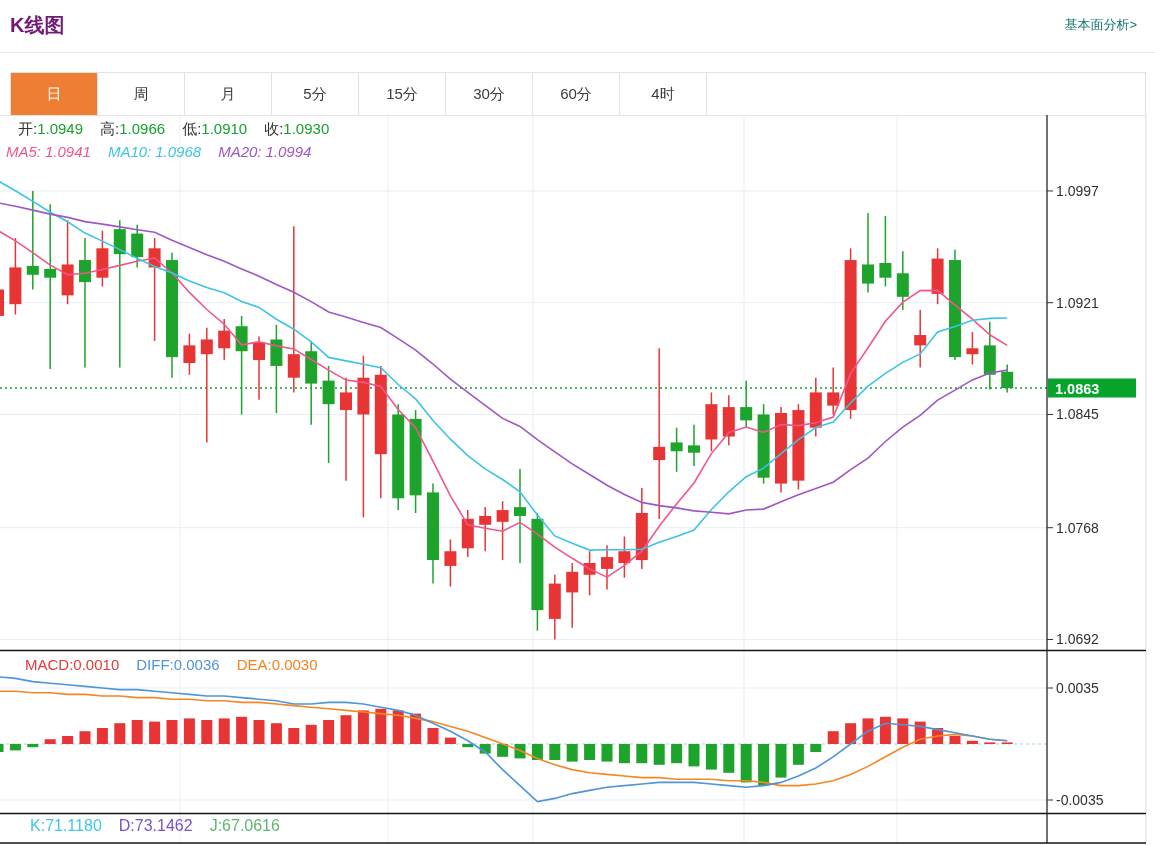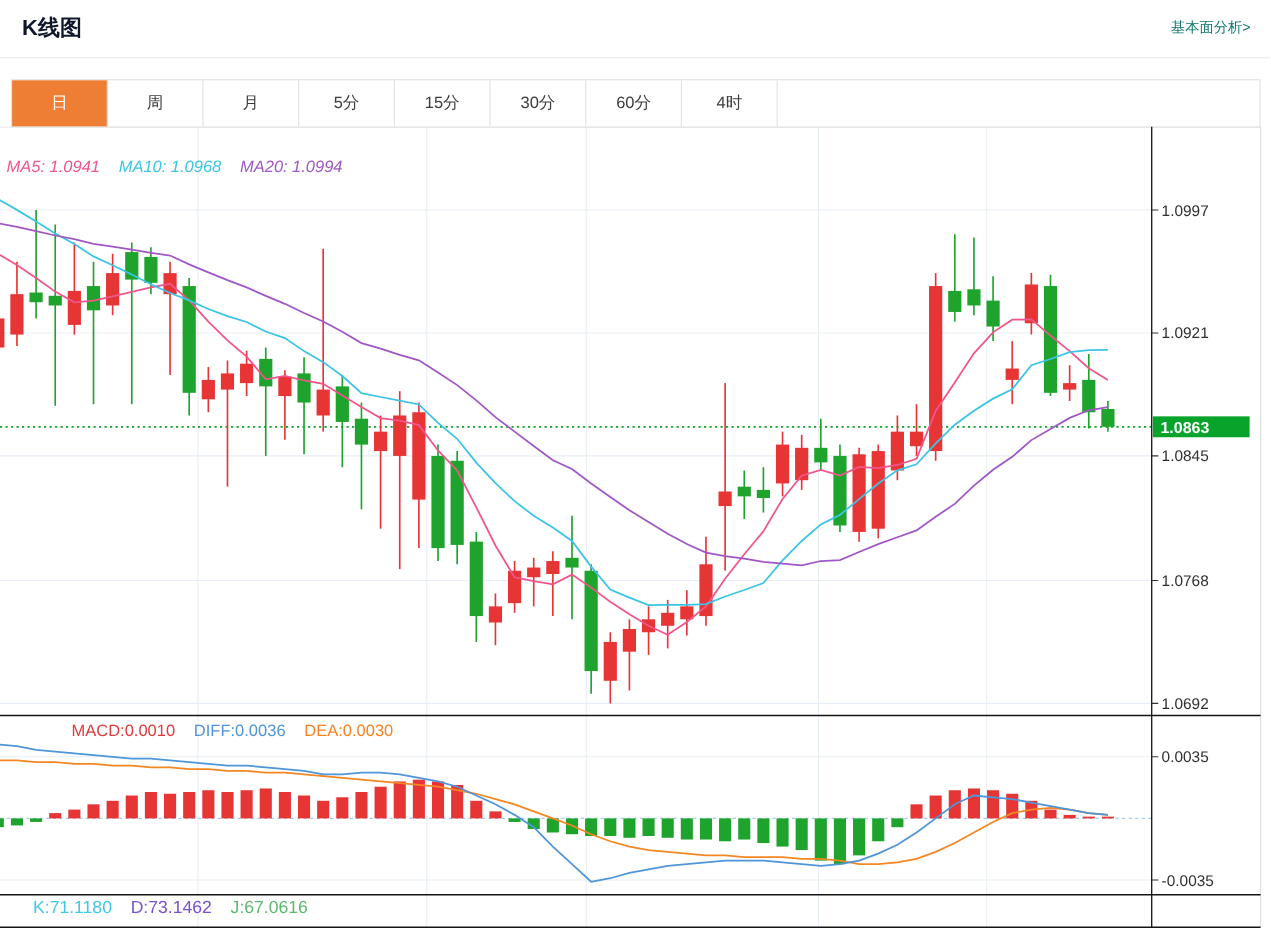--- a/index.html
+++ b/index.html
@@ -1,29 +1,29 @@
 <!DOCTYPE html>
 <html><head>
 <meta charset="utf-8">
 <style>
   html,body{margin:0;padding:0;background:#fff;font-family:"Liberation Sans",sans-serif;}
   #app{position:relative;width:1155px;height:845px;background:#fff;overflow:hidden;}
-  .page-title{position:absolute;left:20px;top:12px;font-size:20px;font-weight:bold;color:#0f172a;}
+  .page-title{position:absolute;left:10px;top:12px;font-size:20px;font-weight:bold;color:#701a75;}
   .fund-link{position:absolute;right:18px;top:16px;font-size:13px;color:#0f766e;text-decoration:none;cursor:pointer;}
   .top-divider{position:absolute;left:0;top:52px;width:1155px;border-top:1px solid #ececec;}
   .tabs{position:absolute;left:10px;top:72px;width:1134px;height:42px;border:1px solid #e2e2e2;display:flex;background:#fff;}
   .tab{width:87px;height:42px;line-height:42px;text-align:center;font-size:15px;color:#3c3c3c;border-right:1px solid #e2e2e2;cursor:pointer;box-sizing:border-box;}
   .tab.active{background:#ee7e33;color:#fff;}
   .legend{position:absolute;font-size:15px;white-space:nowrap;z-index:5;}
   .legend .item{margin-right:17px;}
   .legend .lbl{color:#333;}
   .legend .grn{color:#17a22b;}
   .lg-ohlc{left:18px;top:120px;}
   .lg-ma{left:6px;top:143px;font-style:italic;}
-  .lg-macd{left:25px;top:656px;margin-left:40px;}
+  .lg-macd{left:25px;top:656px;}
   .lg-kdj{left:30px;top:817px;font-size:16px;}
   svg{position:absolute;left:0;top:115px;}
   text{font-family:"Liberation Sans",sans-serif;}
 </style>
 </head>
 <body>
 <div id="app">
 
   <div class="page-title">K线图</div>
   <a class="fund-link">基本面分析&gt;</a>
@@ -32,20 +32,21 @@
       <div class="tab active">日</div>
       <div class="tab">周</div>
       <div class="tab">月</div>
       <div class="tab">5分</div>
       <div class="tab">15分</div>
       <div class="tab">30分</div>
       <div class="tab">60分</div>
       <div class="tab">4时</div>
     </div>
 
+  <div class="legend lg-ohlc"><span class="item"><span class="lbl">开:</span><span class="grn">1.0949</span></span><span class="item"><span class="lbl">高:</span><span class="grn">1.0966</span></span><span class="item"><span class="lbl">低:</span><span class="grn">1.0910</span></span><span class="item"><span class="lbl">收:</span><span class="grn">1.0930</span></span></div>
   <div class="legend lg-ma"><span class="item"><span style="color: rgb(240, 85, 140);">MA5:</span><span style="color: rgb(240, 85, 140); margin-left: 4px;">1.0941</span></span><span class="item"><span style="color: rgb(59, 196, 230);">MA10:</span><span style="color: rgb(59, 196, 230); margin-left: 4px;">1.0968</span></span><span class="item"><span style="color: rgb(160, 87, 198);">MA20:</span><span style="color: rgb(160, 87, 198); margin-left: 4px;">1.0994</span></span></div>
   <div class="legend lg-macd"><span class="item"><span style="color: rgb(226, 59, 59);">MACD:</span><span style="color: rgb(226, 59, 59);">0.0010</span></span><span class="item"><span style="color: rgb(78, 149, 217);">DIFF:</span><span style="color: rgb(78, 149, 217);">0.0036</span></span><span class="item"><span style="color: rgb(245, 130, 31);">DEA:</span><span style="color: rgb(245, 130, 31);">0.0030</span></span></div>
   <div class="legend lg-kdj"><span class="item"><span style="color: rgb(62, 201, 232);">K:</span><span style="color: rgb(62, 201, 232);">71.1180</span></span><span class="item"><span style="color: rgb(122, 82, 204);">D:</span><span style="color: rgb(122, 82, 204);">73.1462</span></span><span class="item"><span style="color: rgb(92, 185, 110);">J:</span><span style="color: rgb(92, 185, 110);">67.0616</span></span></div>
 
   <svg id="chart" width="1155" height="730" viewBox="0 115 1155 730">
       <line x1="180" y1="116" x2="180" y2="843" stroke="#e7eef6" stroke-width="1"></line>
       <line x1="388" y1="116" x2="388" y2="843" stroke="#e7eef6" stroke-width="1"></line>
       <line x1="533" y1="116" x2="533" y2="843" stroke="#e7eef6" stroke-width="1"></line>
       <line x1="744" y1="116" x2="744" y2="843" stroke="#e7eef6" stroke-width="1"></line>
       <line x1="897" y1="116" x2="897" y2="843" stroke="#e7eef6" stroke-width="1"></line>

